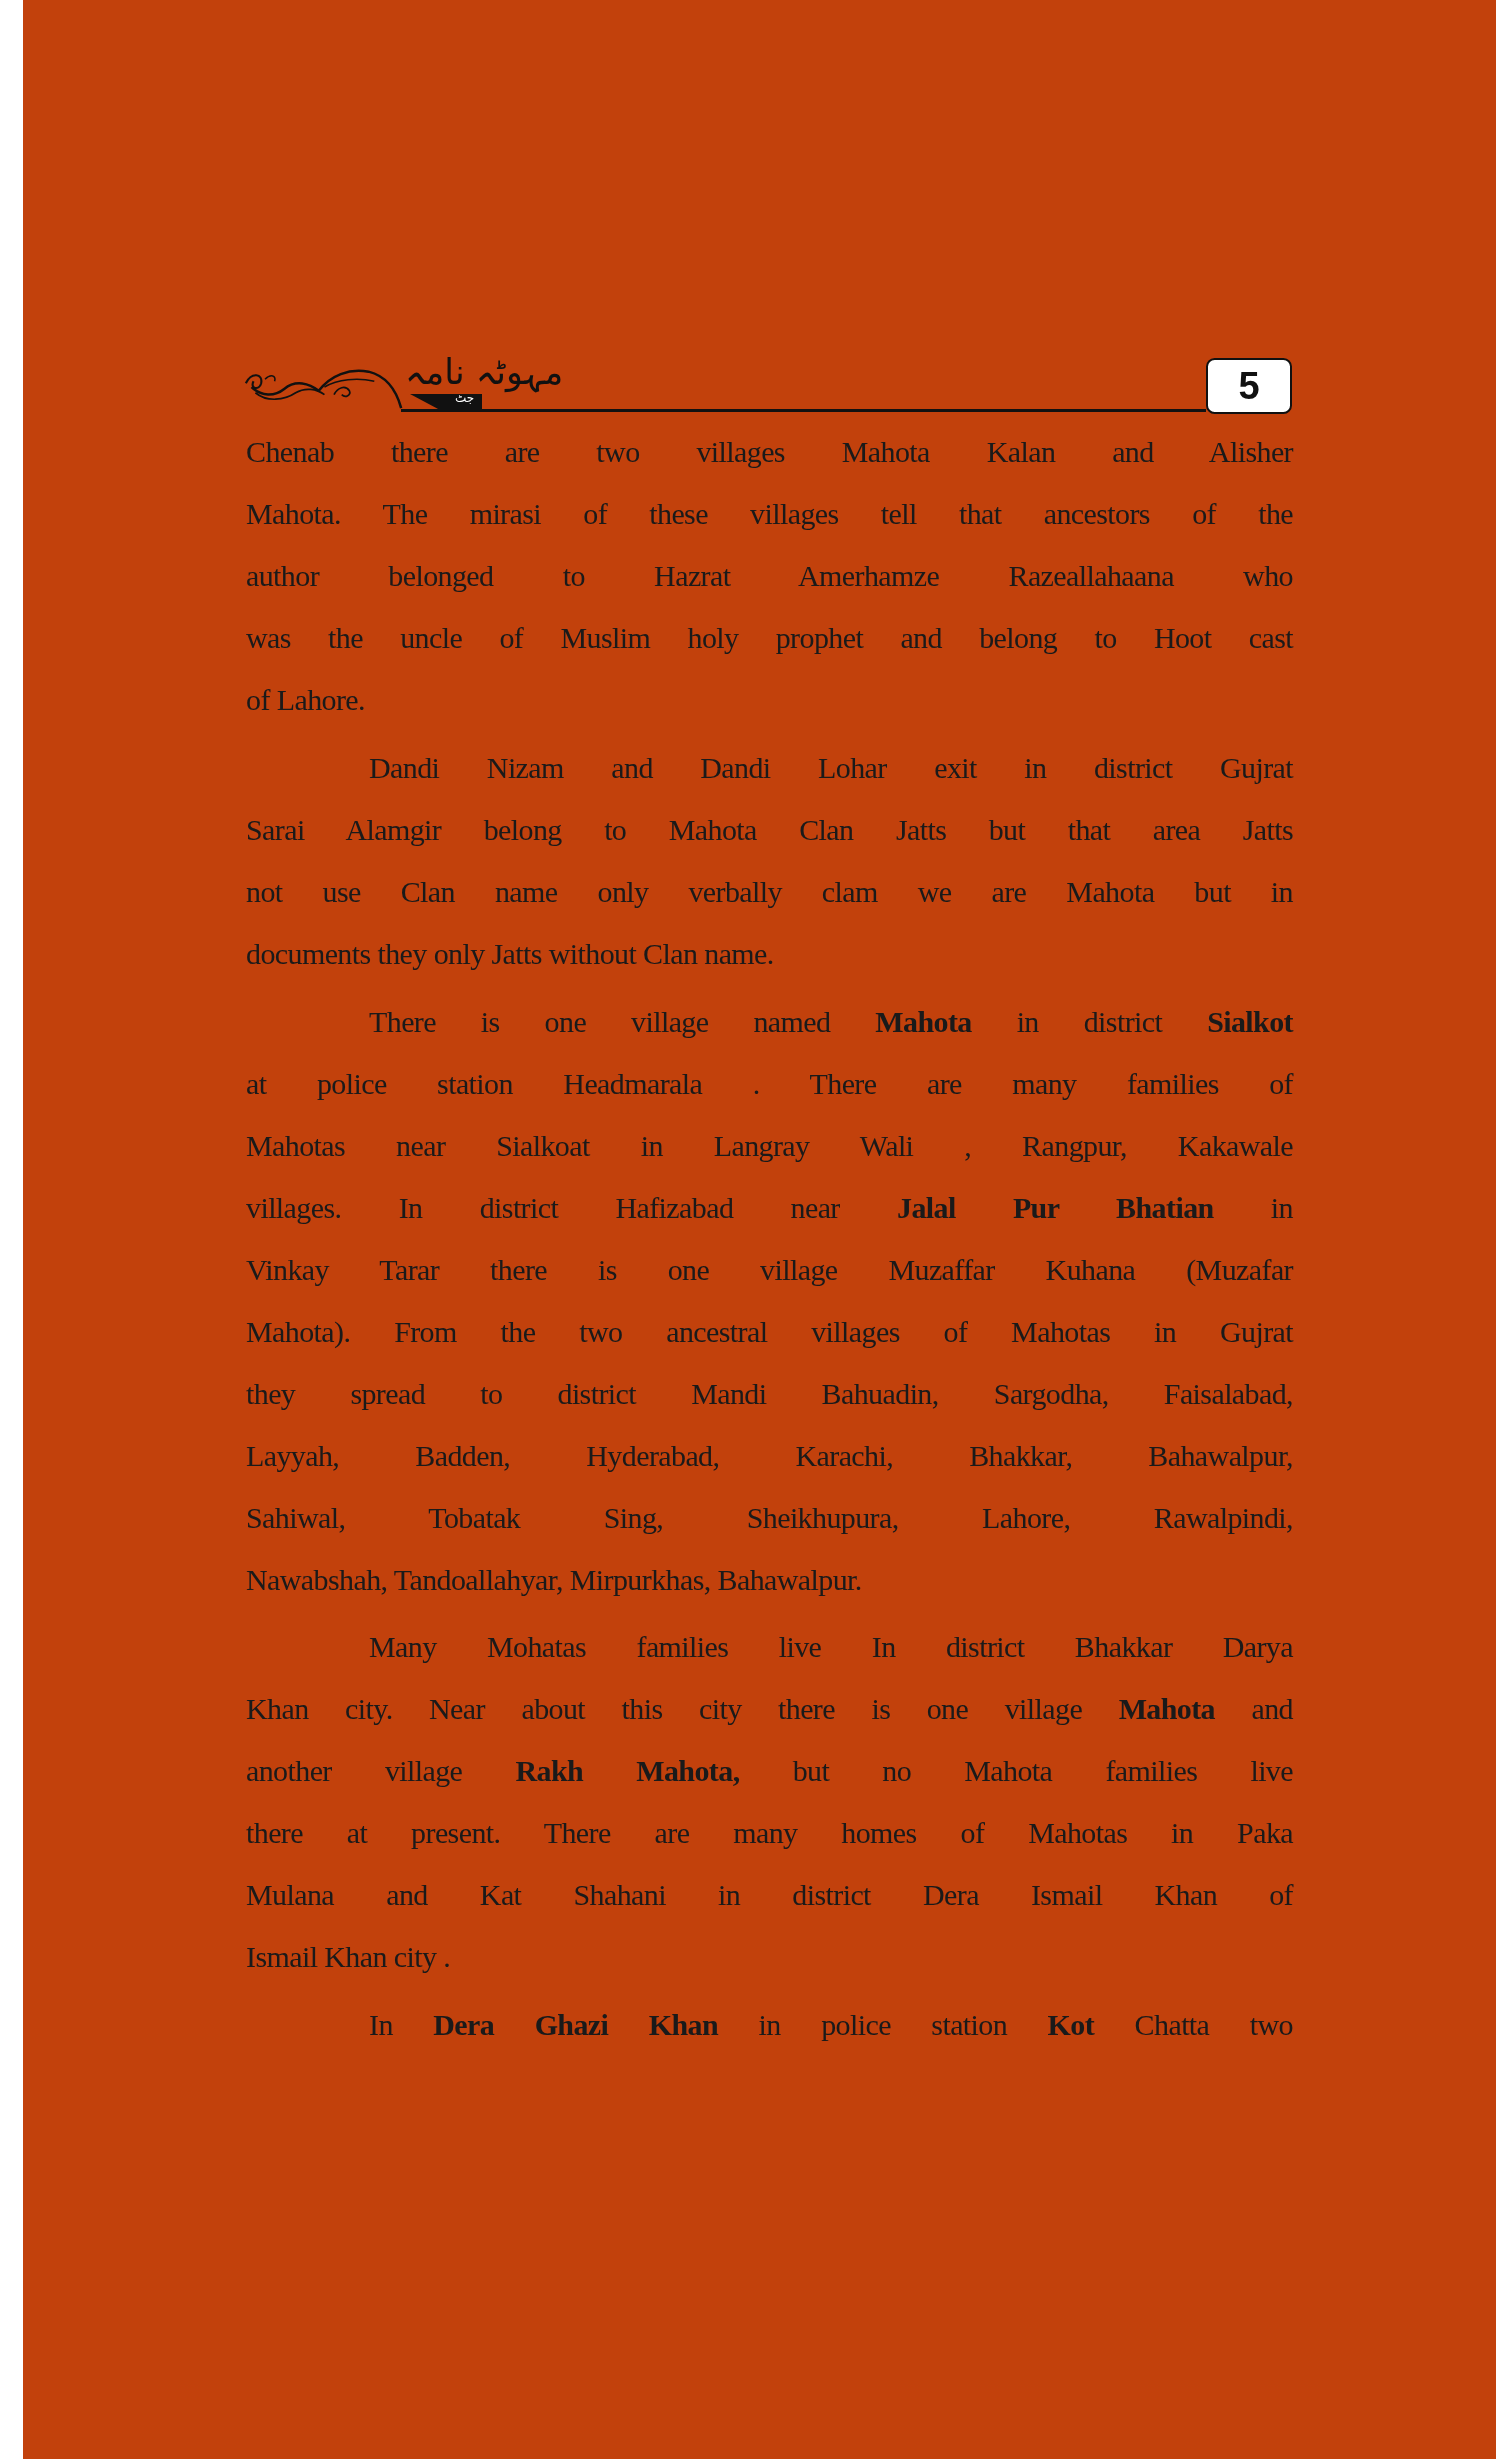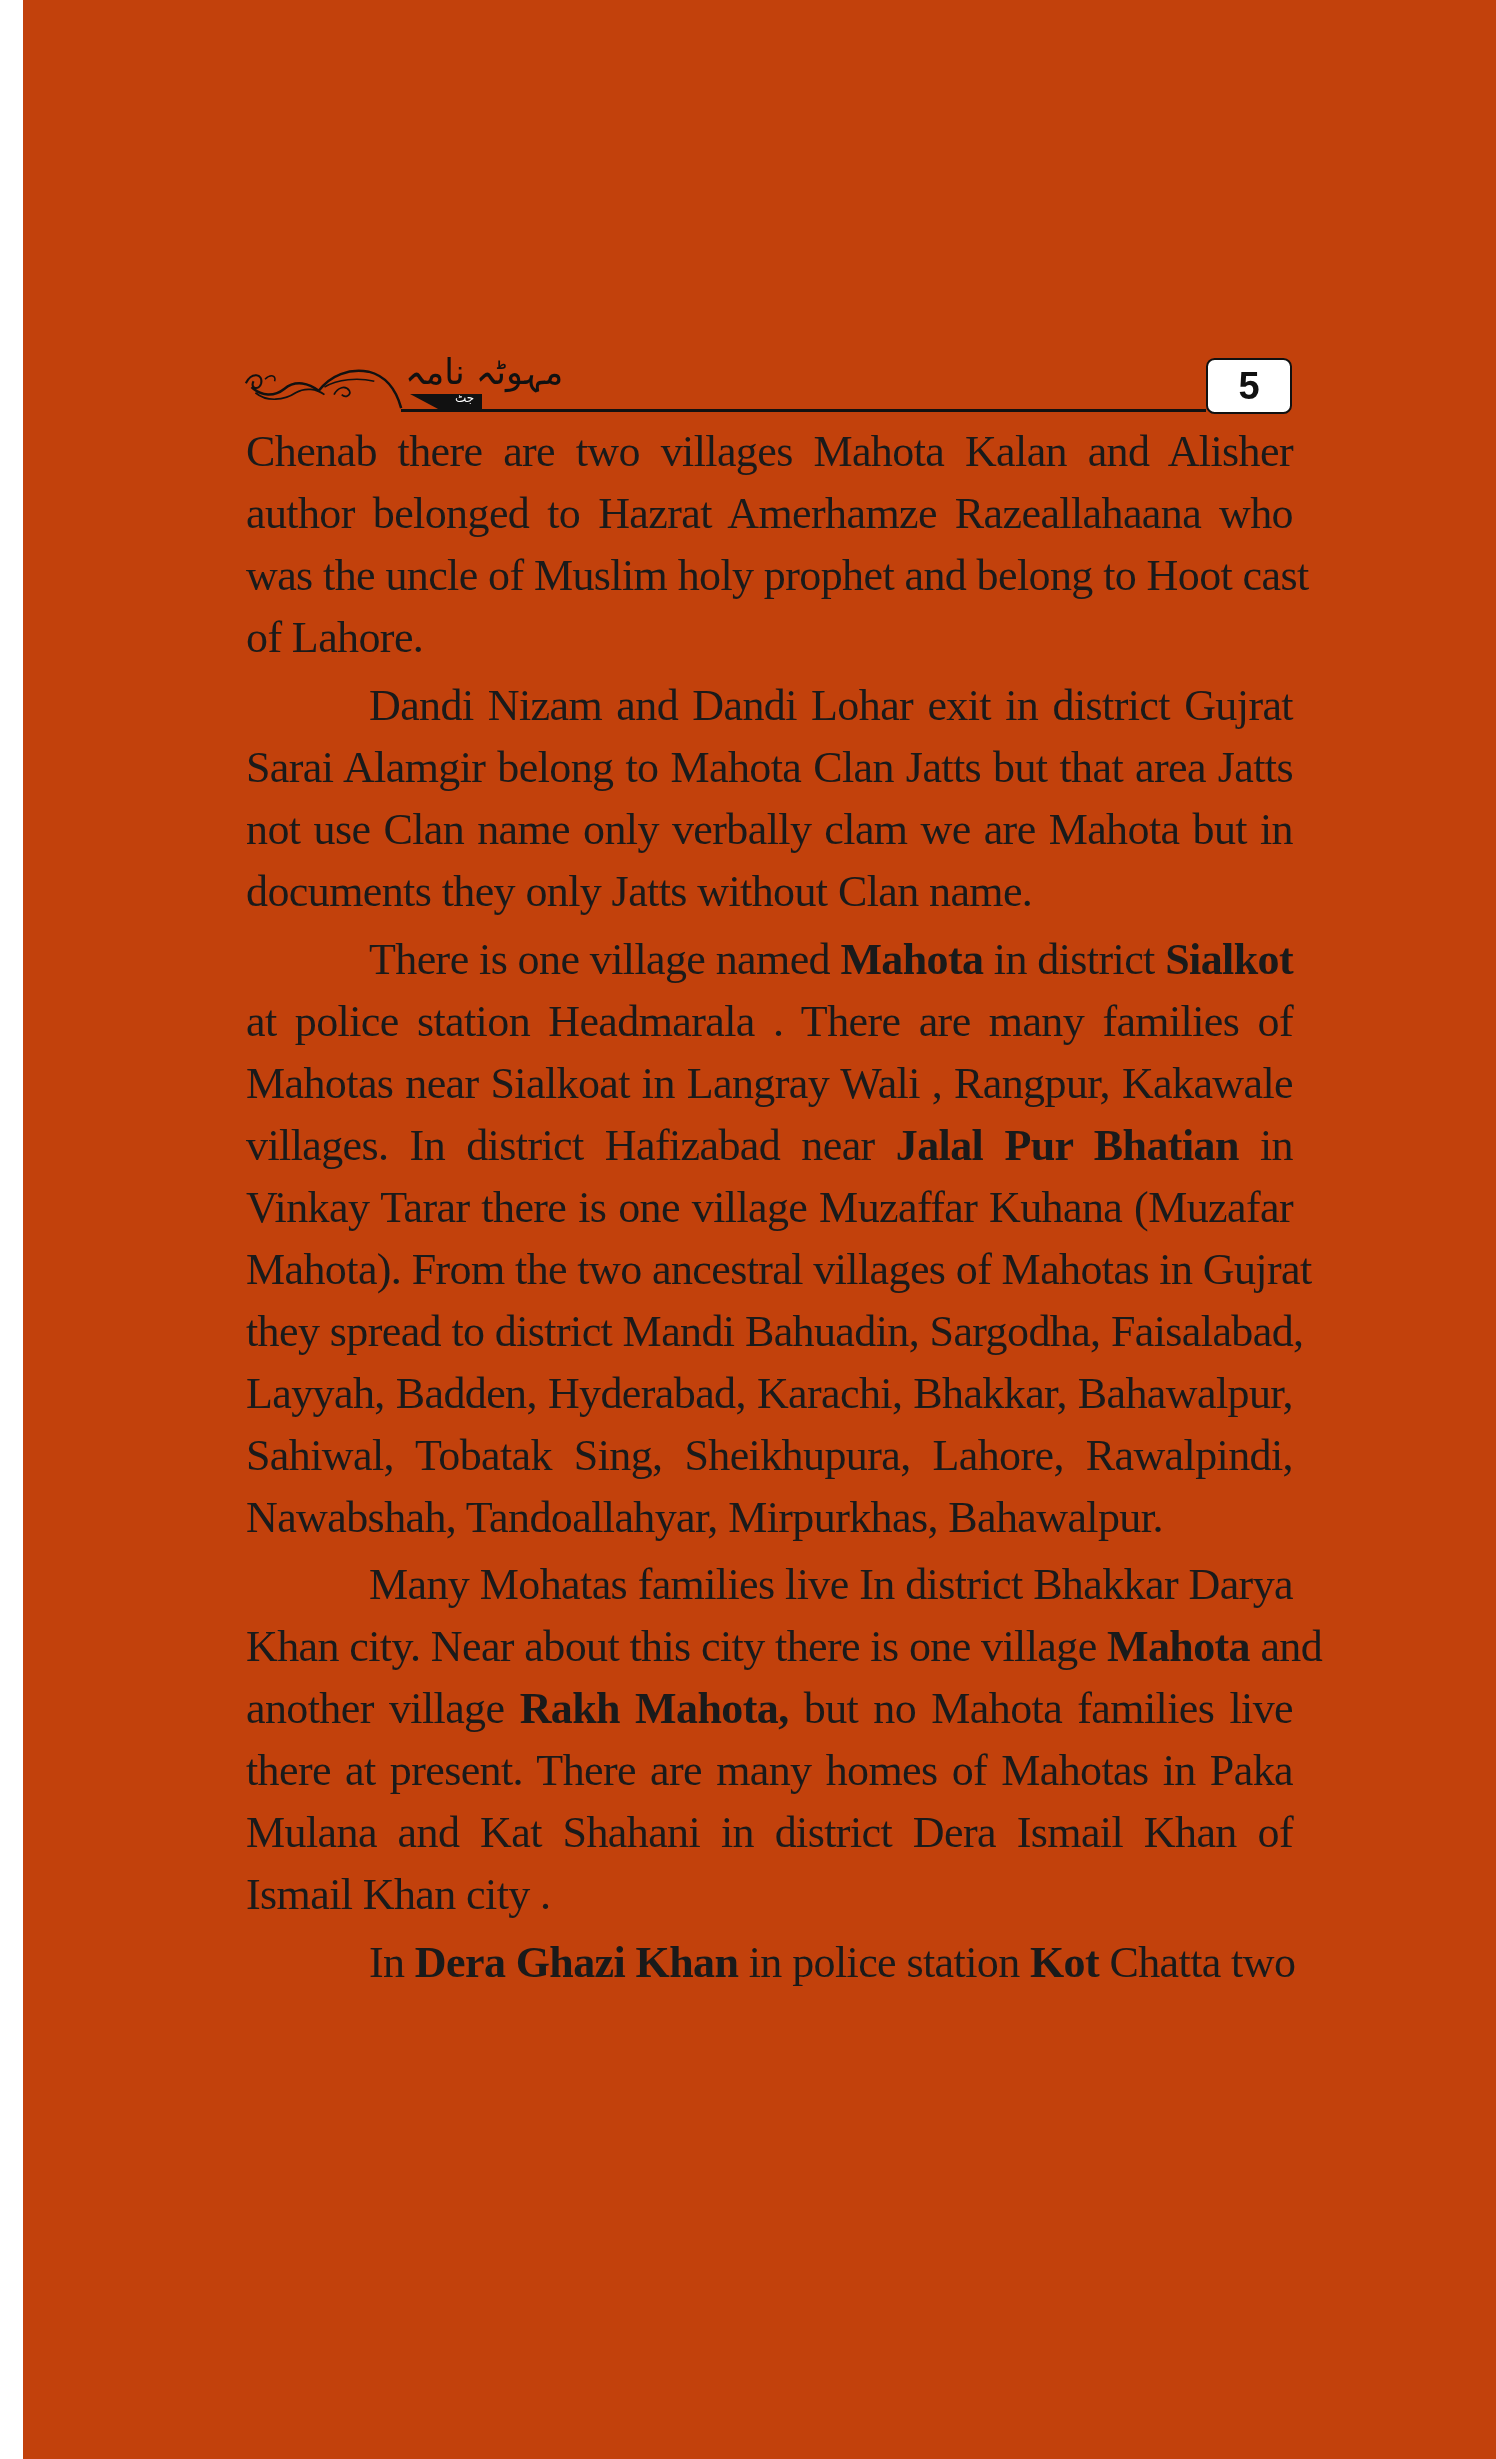--- a/index.html
+++ b/index.html
@@ -17,21 +17,21 @@
   .wedge-label { position:absolute; left:213px; top:37px; font-family:"DejaVu Sans", sans-serif;
                  font-size:12px; color:#fff; direction:rtl; }
   .rule { position:absolute; left:159px; top:55px; width:805px; height:2.9px; background:#111; }
   .page-num-box { position:absolute; left:964px; top:3.8px; width:86px; height:56px;
                   border:2.9px solid #111; border-radius:8.6px; box-sizing:border-box;
                   display:flex; align-items:center; justify-content:center; background:#fff; }
   .page-num { font-family:"Liberation Sans", sans-serif; font-weight:bold; font-size:38px; color:#111; line-height:1; }
 
   
   .text { position:absolute; left:223px; top:421px; width:1047px; }
-  .line { display:block; height:62px; line-height:62px; font-size:44px;
+  .line { display:block; height:62px; line-height:62px; font-size:30px;
           white-space:nowrap; text-align:justify; text-align-last:justify;
           letter-spacing:-0.6px; }
   .line.last { text-align-last:left; }
   .line.indent { padding-left:123px; }
   .gap { display:block; height:5.8px; }
   b { font-weight:bold; }
 </style>
 </head>
 <body>
 
@@ -54,20 +54,21 @@
     <span class="wedge-label">جٹ</span>
     <div class="rule"></div>
     <div class="page-num-box">
       <span class="page-num">5</span>
     </div>
   </div>
 
   <div class="text" id="body-text">
       <div>
         <span class="line"><span>Chenab there are two villages Mahota Kalan and Alisher</span></span>
+        <span class="line"><span>Mahota. The mirasi of these villages tell that ancestors of the</span></span>
         <span class="line"><span>author belonged to Hazrat Amerhamze Razeallahaana who</span></span>
         <span class="line"><span>was the uncle of Muslim holy prophet and belong to Hoot cast</span></span>
         <span class="line last"><span>of Lahore.</span></span>
       </div>
       <span class="gap"></span>
       <div>
         <span class="line indent"><span>Dandi Nizam and Dandi Lohar exit in district Gujrat</span></span>
         <span class="line"><span>Sarai Alamgir belong to Mahota Clan Jatts but that area Jatts</span></span>
         <span class="line"><span>not use Clan name only verbally clam we are Mahota but in</span></span>
         <span class="line last"><span>documents they only Jatts without Clan name.</span></span>

